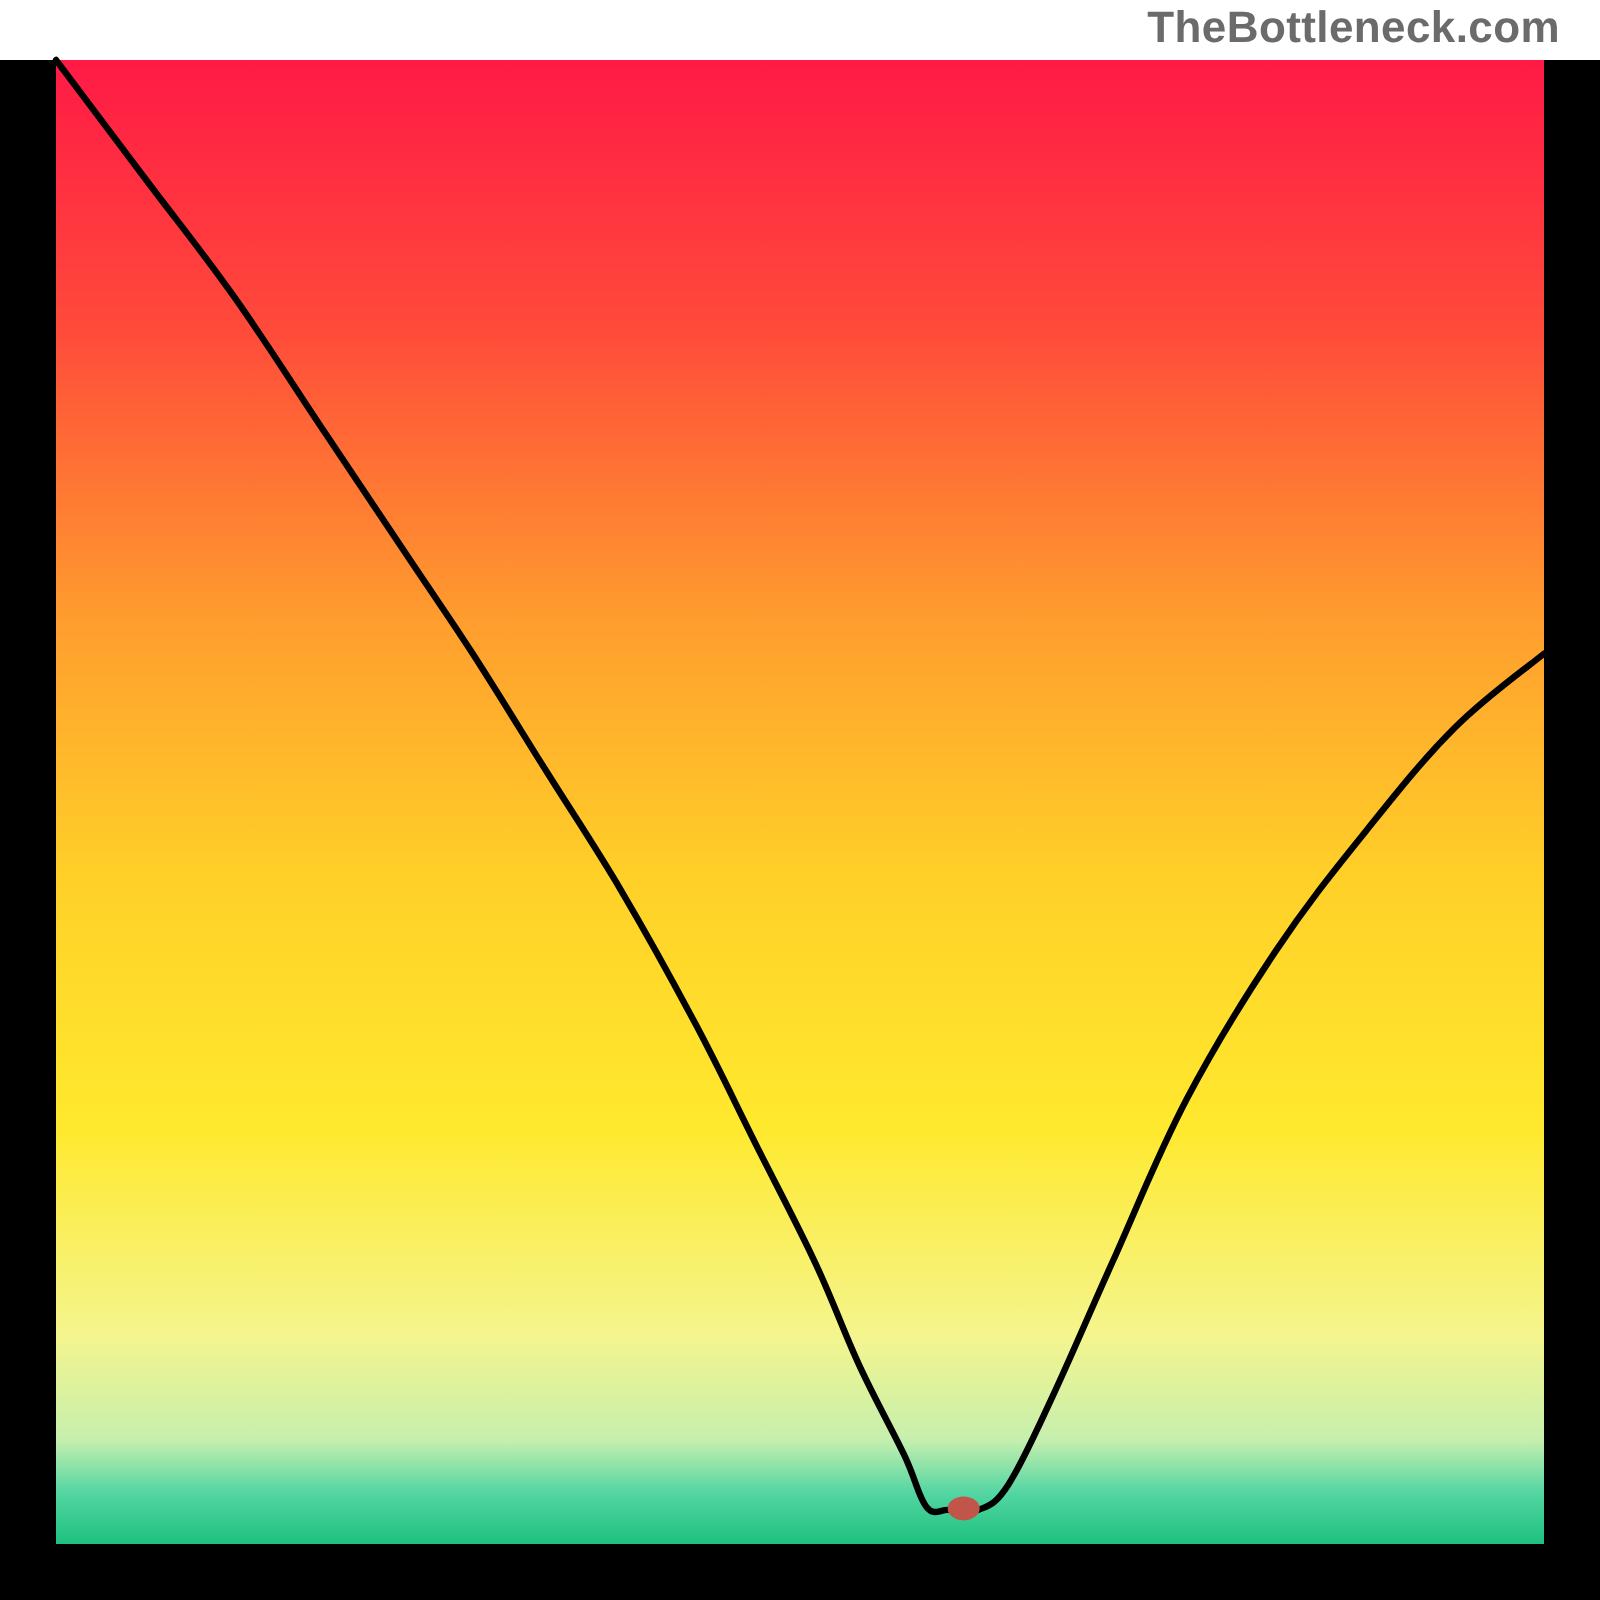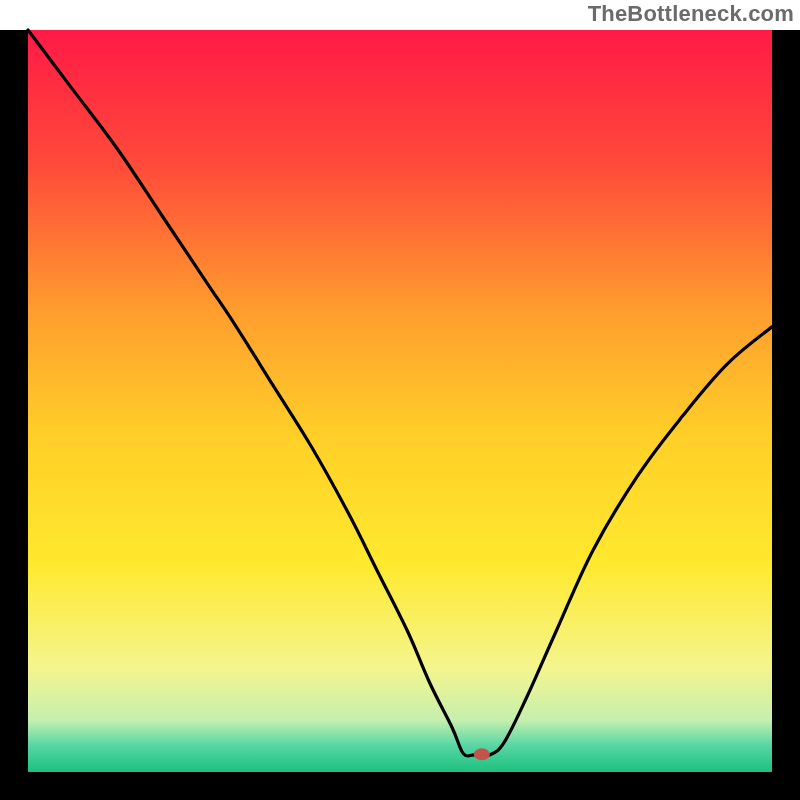--- a/index.html
+++ b/index.html
@@ -12,21 +12,21 @@
     font-family: Arial, Helvetica, sans-serif;
   }
   .wrap {
     position: relative;
     width: 800px;
     height: 800px;
   }
   .watermark {
     position: absolute;
     top: 1px;
-    right: 6px;
+    right: 20px;
     font-size: 22px;
     font-weight: 600;
     color: #6b6b6b;
     letter-spacing: 0.2px;
     user-select: none;
   }
   svg {
     display: block;
     position: absolute;
     left: 0;

